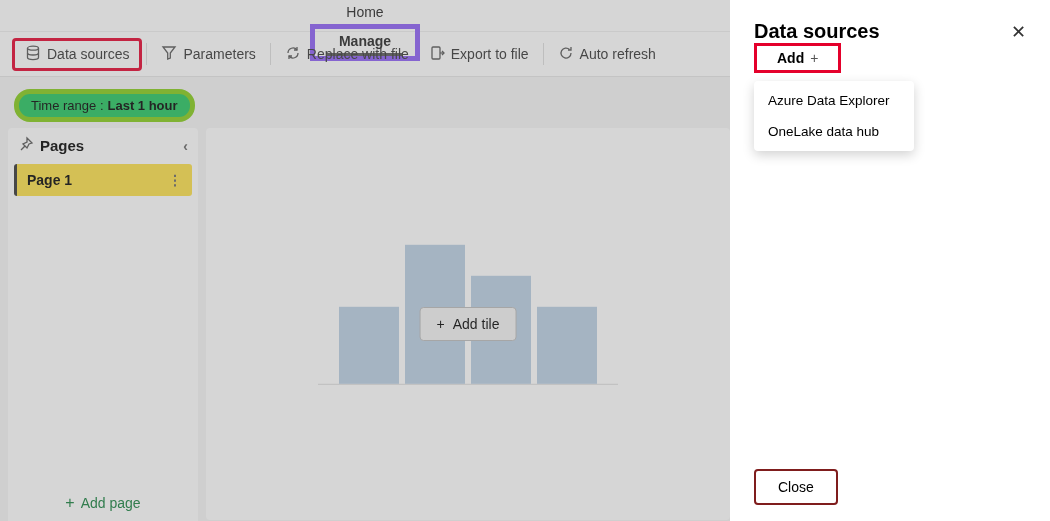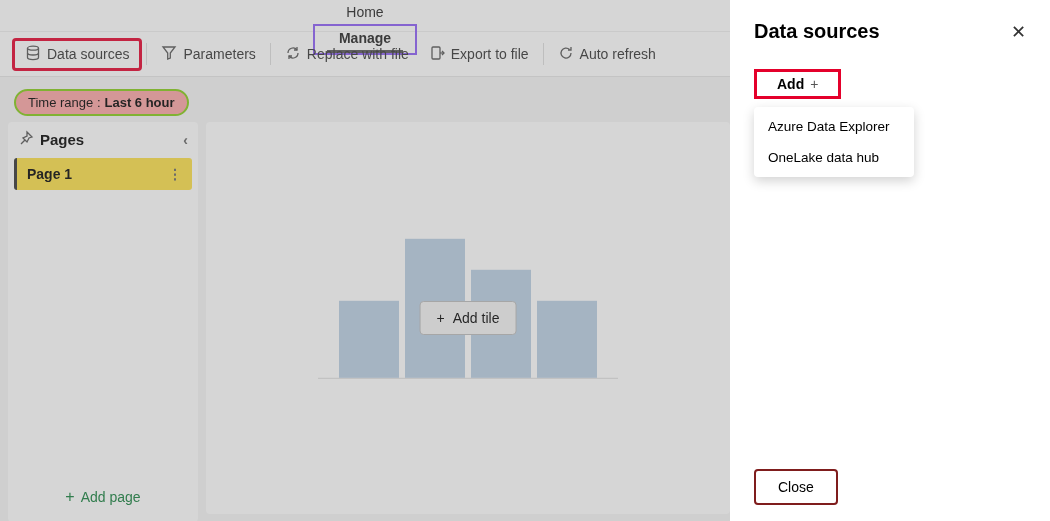--- a/index.html
+++ b/index.html
@@ -5,32 +5,32 @@
     * { box-sizing: border-box; margin: 0; padding: 0; font-family: "Segoe UI", Arial, sans-serif; }
     body { width: 1050px; height: 521px; overflow: hidden; position: relative; background: #fff; }
 
     .main-area { position: absolute; top: 0; left: 0; width: 730px; height: 521px; background: #f5f5f5; }
     .overlay { position: absolute; top: 0; left: 0; width: 730px; height: 521px; background: rgba(120,120,120,0.30); pointer-events: none; z-index: 5; }
 
     
     .top-tabs { display: flex; align-items: center; height: 32px; padding: 0 12px; background: #fff; border-bottom: 1px solid #eee; font-size: 14px; flex-direction: column; }
     .top-tab { padding: 4px 12px 4px; color: #222; cursor: pointer; }
     .top-tab.active { font-weight: 600; border-bottom: 3px solid #555; }
-    .red-box-tab { border: 2px solid #8b5cf6; padding: 0 12px; }
+    .red-box-tab { border: 5px solid #8b5cf6; padding: 0 12px; }
 
     
     .toolbar { display: flex; align-items: center; height: 45px; padding: 0 12px; background: #fff; border-bottom: 1px solid #e5e5e5; gap: 0; font-size: 14px; }
     .tool-btn { display: inline-flex; align-items: center; gap: 6px; padding: 4px 10px; color: #333; cursor: pointer; border-radius: 4px; }
     .tool-btn svg { width: 16px; height: 16px; stroke: #555; fill: none; stroke-width: 1.3; }
     .tool-sep { width: 1px; height: 22px; background: #ddd; margin: 0 4px; }
     .red-box-btn { border: 3px solid #E4002B; }
 
     
     .filter-bar { padding: 12px 14px 6px; }
-    .pill { display: inline-flex; align-items: center; background: #fca5a5; border: 2px solid #84cc16; border-radius: 16px; padding: 4px 12px; font-size: 13px; }
+    .pill { display: inline-flex; align-items: center; background: #22c55e; border: 5px solid #84cc16; border-radius: 16px; padding: 4px 12px; font-size: 13px; }
     .pill b { font-weight: 600; margin-left: 4px; }
 
     
     .content { display: flex; height: calc(100% - 32px - 45px - 44px); }
     .sidebar { width: 190px; background: #fff; margin: 0 8px; border-radius: 4px; display: flex; flex-direction: column; }
     .sidebar-head { display: flex; align-items: center; gap: 6px; padding: 8px 10px; font-weight: 600; font-size: 15px; }
     .sidebar-head svg { width: 16px; height: 16px; stroke: #555; fill: none; stroke-width: 1.3; }
     .sidebar-head .chev { margin-left: auto; font-size: 14px; color: #666; cursor: pointer; }
     .page-item { display: flex; align-items: center; background: #fde047; border-left: 3px solid #333; padding: 8px 10px; margin: 1px 6px; border-radius: 3px; font-size: 14px; font-weight: 600; }
     .page-item .dots { margin-left: auto; color: #666; cursor: pointer; }
@@ -43,21 +43,21 @@
     .bars { display: flex; align-items: flex-end; justify-content: center; gap: 6px; height: 160px; border-bottom: 1px solid #ddd; }
     .bar { width: 60px; background: #b9cee3; }
     .add-tile-btn { position: absolute; left: 50%; top: 50%; transform: translate(-50%, -50%); background: #f3f3f3; border: 1px solid #bbb; border-radius: 4px; padding: 8px 16px; font-size: 14px; display: inline-flex; align-items: center; gap: 8px; cursor: pointer; }
 
     
     .panel { position: absolute; top: 0; right: 0; width: 320px; height: 521px; background: #fff; z-index: 10; padding: 20px 24px 16px; display: flex; flex-direction: column; }
     .panel-head { display: flex; align-items: center; }
     .panel-title { font-size: 20px; font-weight: 600; }
     .panel-close { margin-left: auto; font-size: 18px; color: #333; cursor: pointer; background: none; border: none; }
 
-    .add-btn-wrap { margin-top: 26px; }
+    .add-btn-wrap { }
     .add-btn { border: 3px solid #E4002B; padding: 4px 20px; font-size: 14px; font-weight: 600; display: inline-flex; align-items: center; gap: 6px; cursor: pointer; background: #fff; }
     .add-btn .plus { font-size: 14px; color: #555; font-weight: 400; }
 
     .dropdown { margin-top: 8px; background: #fff; border-radius: 4px; box-shadow: 0 4px 12px rgba(0,0,0,0.18); padding: 4px 0; width: 160px; }
     .dropdown-item { padding: 8px 14px; font-size: 13.5px; cursor: pointer; }
 
     .panel-footer { margin-top: auto; }
     .close-btn { border: 2px solid #7f1d1d; background: #fff; border-radius: 4px; padding: 8px 22px; font-size: 14px; cursor: pointer; }
   </style>
 </head>
@@ -122,21 +122,21 @@
             <path d="M13 2v3h-3"></path>
           </svg>
       </span>
       <span>Auto refresh</span>
     </div>
   </div>
 
   <div class="filter-bar">
     <div class="pill">
       <span>Time range :</span>
-      <b>Last 6 hour</b>
+      <b>Last 1 hour</b>
     </div>
   </div>
 
   <div class="content">
     <div class="sidebar">
       <div class="sidebar-head">
         <span>
           <svg viewBox="0 0 16 16">
               <path d="M9 2l5 5-3 1-2 4-2-2-4 4 4-4-2-2 4-2z"></path>
             </svg>

